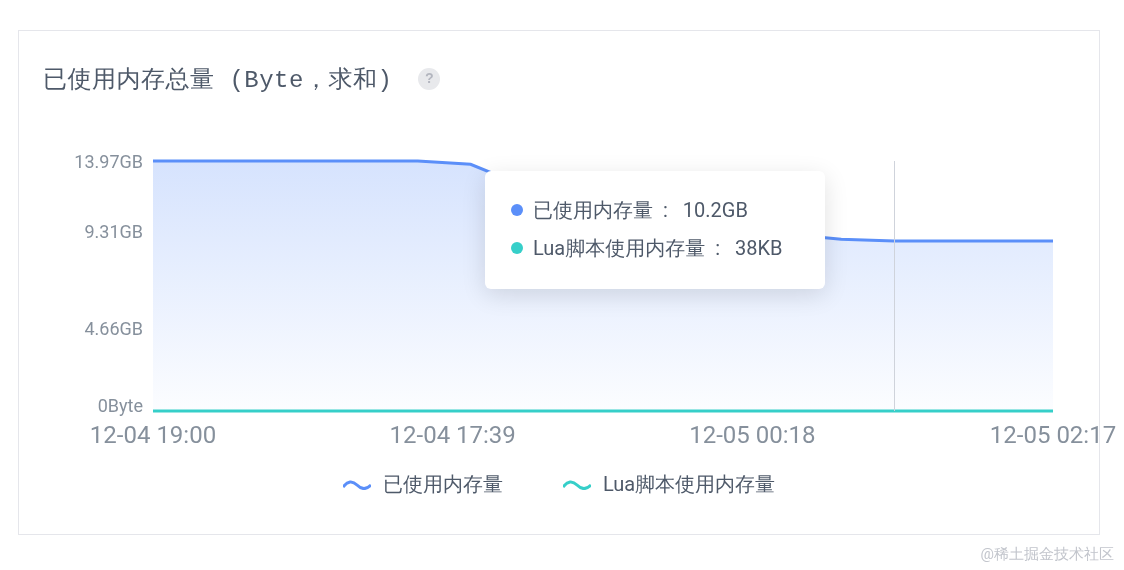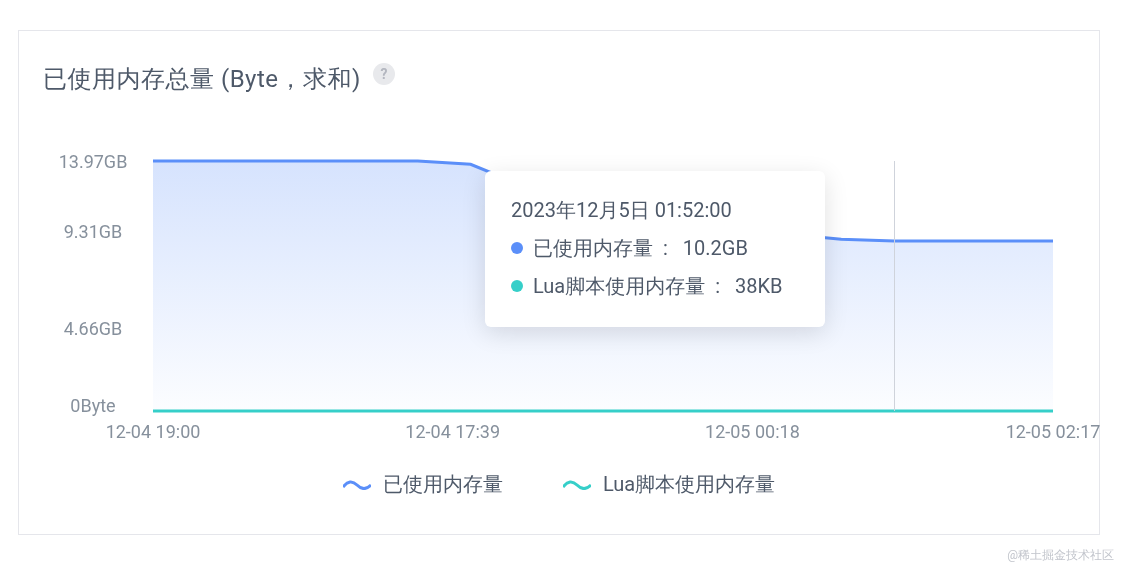--- a/index.html
+++ b/index.html
@@ -16,23 +16,24 @@
     left: 18px;
     top: 30px;
     width: 1082px;
     height: 505px;
     border: 1px solid #e5e6eb;
     background: #fff;
     box-sizing: border-box;
   }
   .title-row {
     display: flex;
-    align-items: flex-start;
+    align-items: center;
     padding: 32px 0 0 24px;
-    gap: 12px;
+    gap: 26px;
+    font-family: Liberation Mono, monospace;
   }
   .title {
     font-size: 24px;
     color: #4e5969;
     font-weight: 400;
     letter-spacing: 0.5px;
   }
   .help-icon {
     width: 22px;
     height: 22px;
@@ -65,36 +66,36 @@
     position: absolute;
     left: 0;
     top: 0;
     width: 110px;
     height: 250px;
   }
   .y-tick {
     position: absolute;
     left: 0;
     width: 100px;
-    text-align: center;
+    text-align: right;
     font-size: 18px;
     color: #86909c;
     transform: translateY(-50%);
     white-space: nowrap;
   }
   .x-axis {
     position: absolute;
     left: 110px;
     top: 260px;
     width: 900px;
     height: 30px;
   }
   .x-tick {
     position: absolute;
-    font-size: 18px;
+    font-size: 24px;
     color: #86909c;
     transform: translateX(-50%);
     white-space: nowrap;
     top: 0;
   }
   .legend {
     position: absolute;
     left: 0;
     top: 310px;
     width: 1032px;
@@ -164,21 +165,21 @@
     border-radius: 50%;
     flex: 0 0 12px;
   }
   .dot-blue { background: #5B8FF9; }
   .dot-green { background: #36CFC9; }
 
   .watermark {
     position: absolute;
     right: 10px;
     bottom: 6px;
-    font-size: 12px;
+    font-size: 15px;
     color: #c2c5cc;
   }
 </style>
 </head>
 <body>
 
 <div class="card">
 
   <div class="title-row">
     <span class="title">已使用内存总量 (Byte，求和)</span>
@@ -231,21 +232,20 @@
               <path d="M0 7 Q7 -2 14 5 T28 5" stroke="#36CFC9" stroke-width="3" fill="none"></path>
             </svg>
         </span>
         <span>Lua脚本使用内存量</span>
       </div>
     </div>
 
   </div>
 
   <div class="tooltip" style="left:466px; top:140px;">
-    <div>2023年12月5日 01:52:00</div>
     <div class="tt-row">
       <span class="tt-dot dot-blue"></span>
       <span>已使用内存量</span>
         <span>:&nbsp;</span>
       <span>10.2GB</span>
     </div>
     <div class="tt-row">
       <span class="tt-dot dot-green"></span>
       <span>Lua脚本使用内存量</span>
         <span>:&nbsp;</span>

